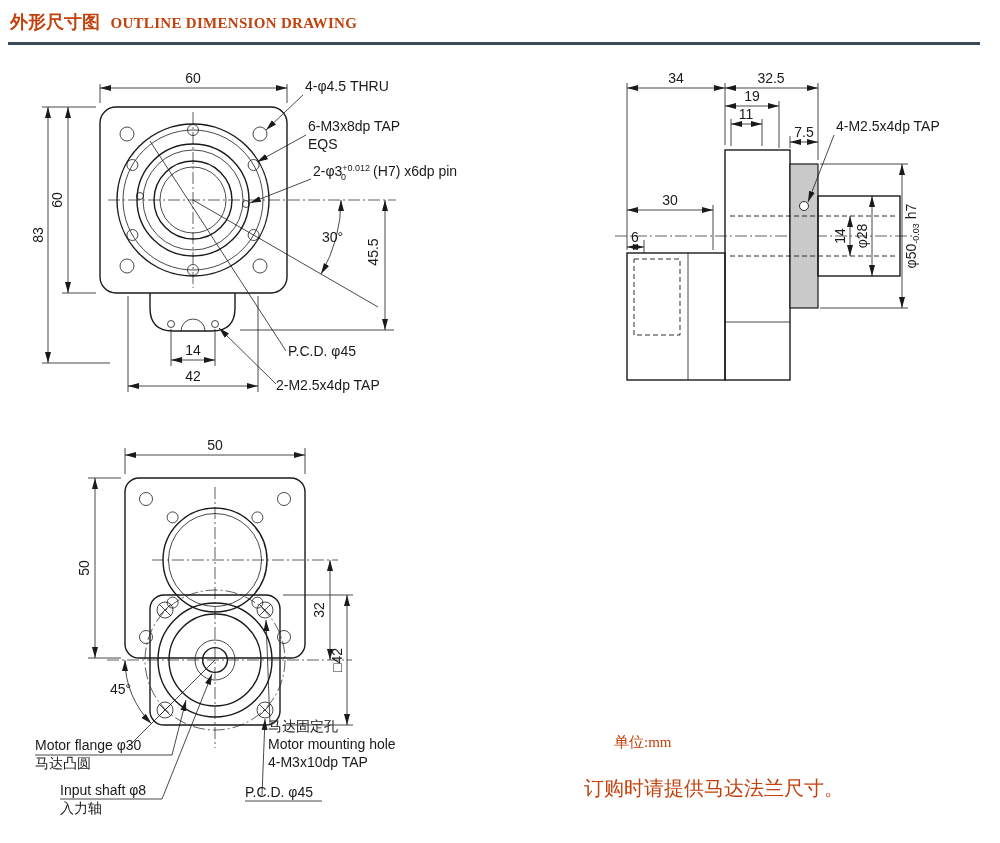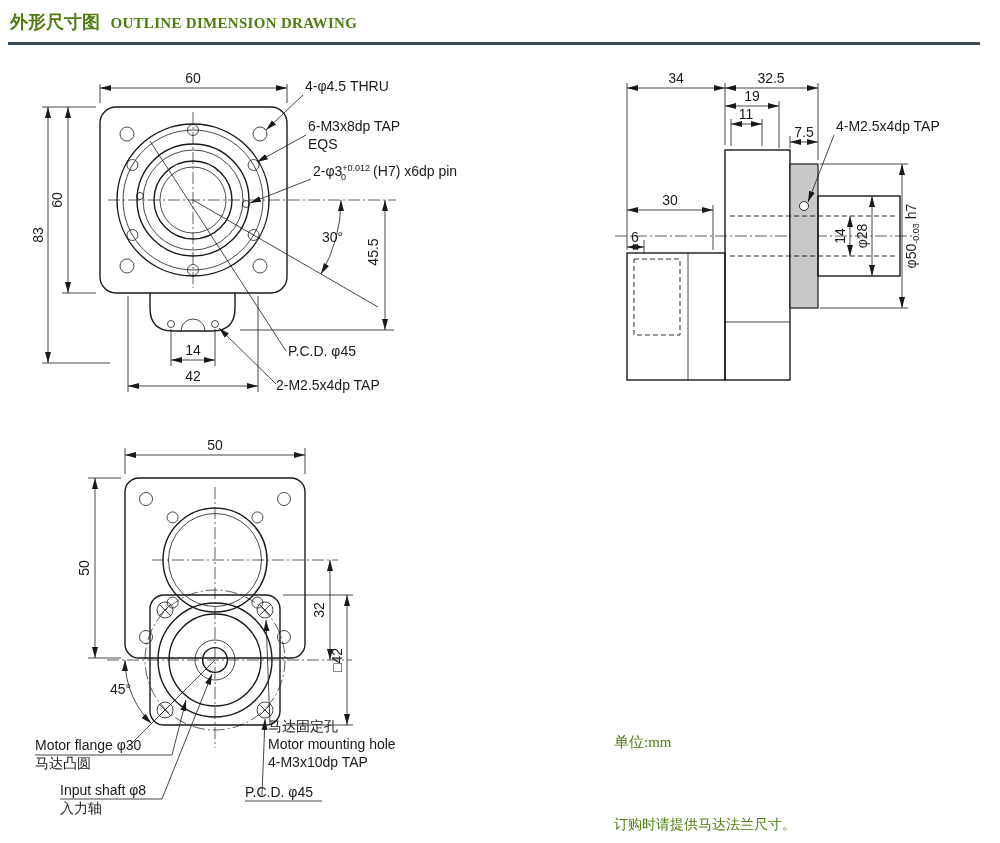--- a/index.html
+++ b/index.html
@@ -1,35 +1,35 @@
 <!DOCTYPE html>
 <html><head>
 <meta charset="utf-8">
 <style>
   html,body{margin:0;padding:0;background:#fff;}
   .page{position:relative;width:980px;height:843px;background:#ffffff;overflow:hidden;
-        font-family:"Liberation Sans","DejaVu Sans",sans-serif;color:#4d7c0f;}
+        font-family:"Liberation Sans","DejaVu Sans",sans-serif;color:#c2410c;}
   .hdr{position:absolute;left:10px;top:10px;white-space:nowrap;}
   .hdr .cn{font-size:18px;font-weight:bold;font-family:"Liberation Sans","DejaVu Sans",sans-serif;}
   .hdr .en{font-size:15px;font-weight:bold;letter-spacing:.3px;margin-left:6px;
            font-family:"Liberation Serif","DejaVu Serif",serif;}
   .rule{position:absolute;left:8px;top:42px;width:984px;height:3px;background:#3c4b58;}
   svg{position:absolute;left:0;top:0;}
   svg text{font-family:"Liberation Sans","DejaVu Sans",sans-serif;font-size:14px;fill:#1a1a1a;}
   .tol{font-size:9px;}
   .ol{fill:none;stroke:#1a1a1a;stroke-width:1.4;}
   .tl{fill:none;stroke:#1a1a1a;stroke-width:0.8;}
   .dim{fill:none;stroke:#1a1a1a;stroke-width:0.8;}
   .cl{fill:none;stroke:#1a1a1a;stroke-width:0.7;stroke-dasharray:12 3 2 3;}
   .hl{fill:none;stroke:#1a1a1a;stroke-width:0.9;stroke-dasharray:5 3;}
   .plate{fill:#c9c9c9;stroke:#1a1a1a;stroke-width:1.2;}
   .hole{fill:#ffffff;stroke:#1a1a1a;stroke-width:0.9;}
   .note{position:absolute;white-space:nowrap;font-family:"Liberation Serif","DejaVu Serif",serif;}
   .note-unit{left:614px;top:733px;font-size:15px;}
-  .note-cn{left:614px;top:775px;font-size:14px;margin-top:41px;}
+  .note-cn{left:584px;top:775px;font-size:20px;}
   .note-en{left:614px;top:796px;font-size:15px;}
 </style>
 </head>
 <body>
 
 <div class="page">
 
   <div class="hdr">
     <span class="cn">外形尺寸图</span>
     <span class="en">OUTLINE DIMENSION DRAWING</span>

